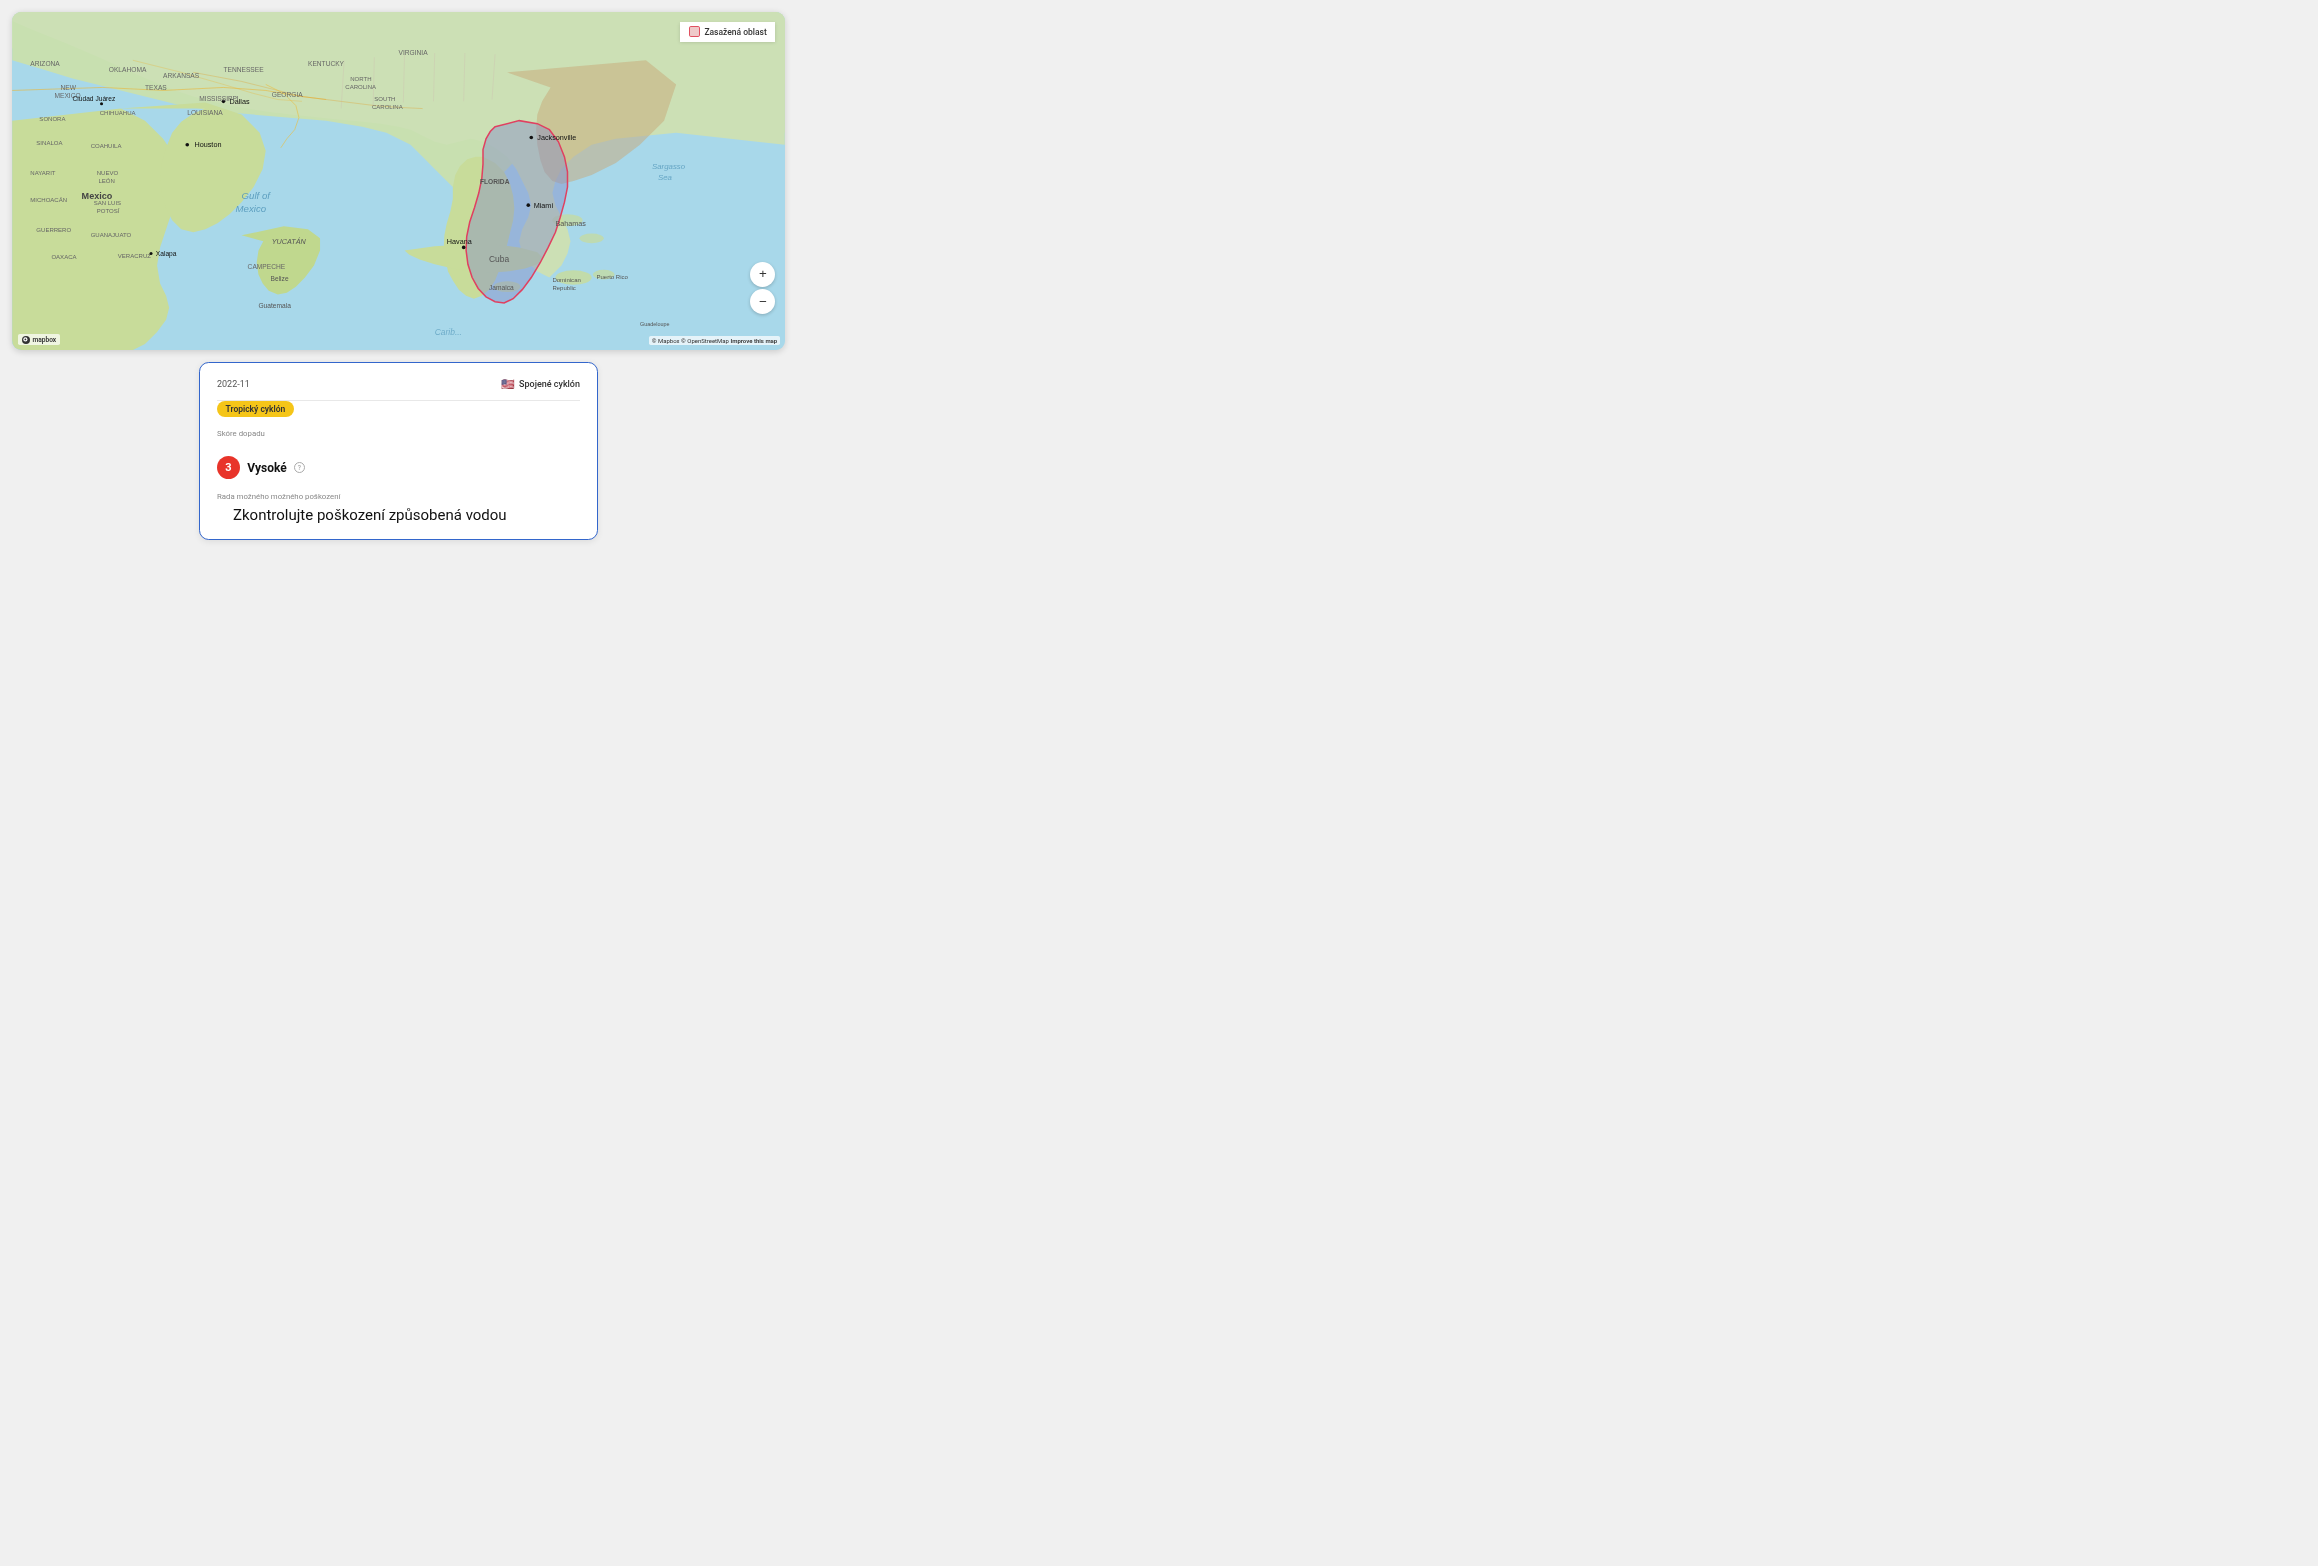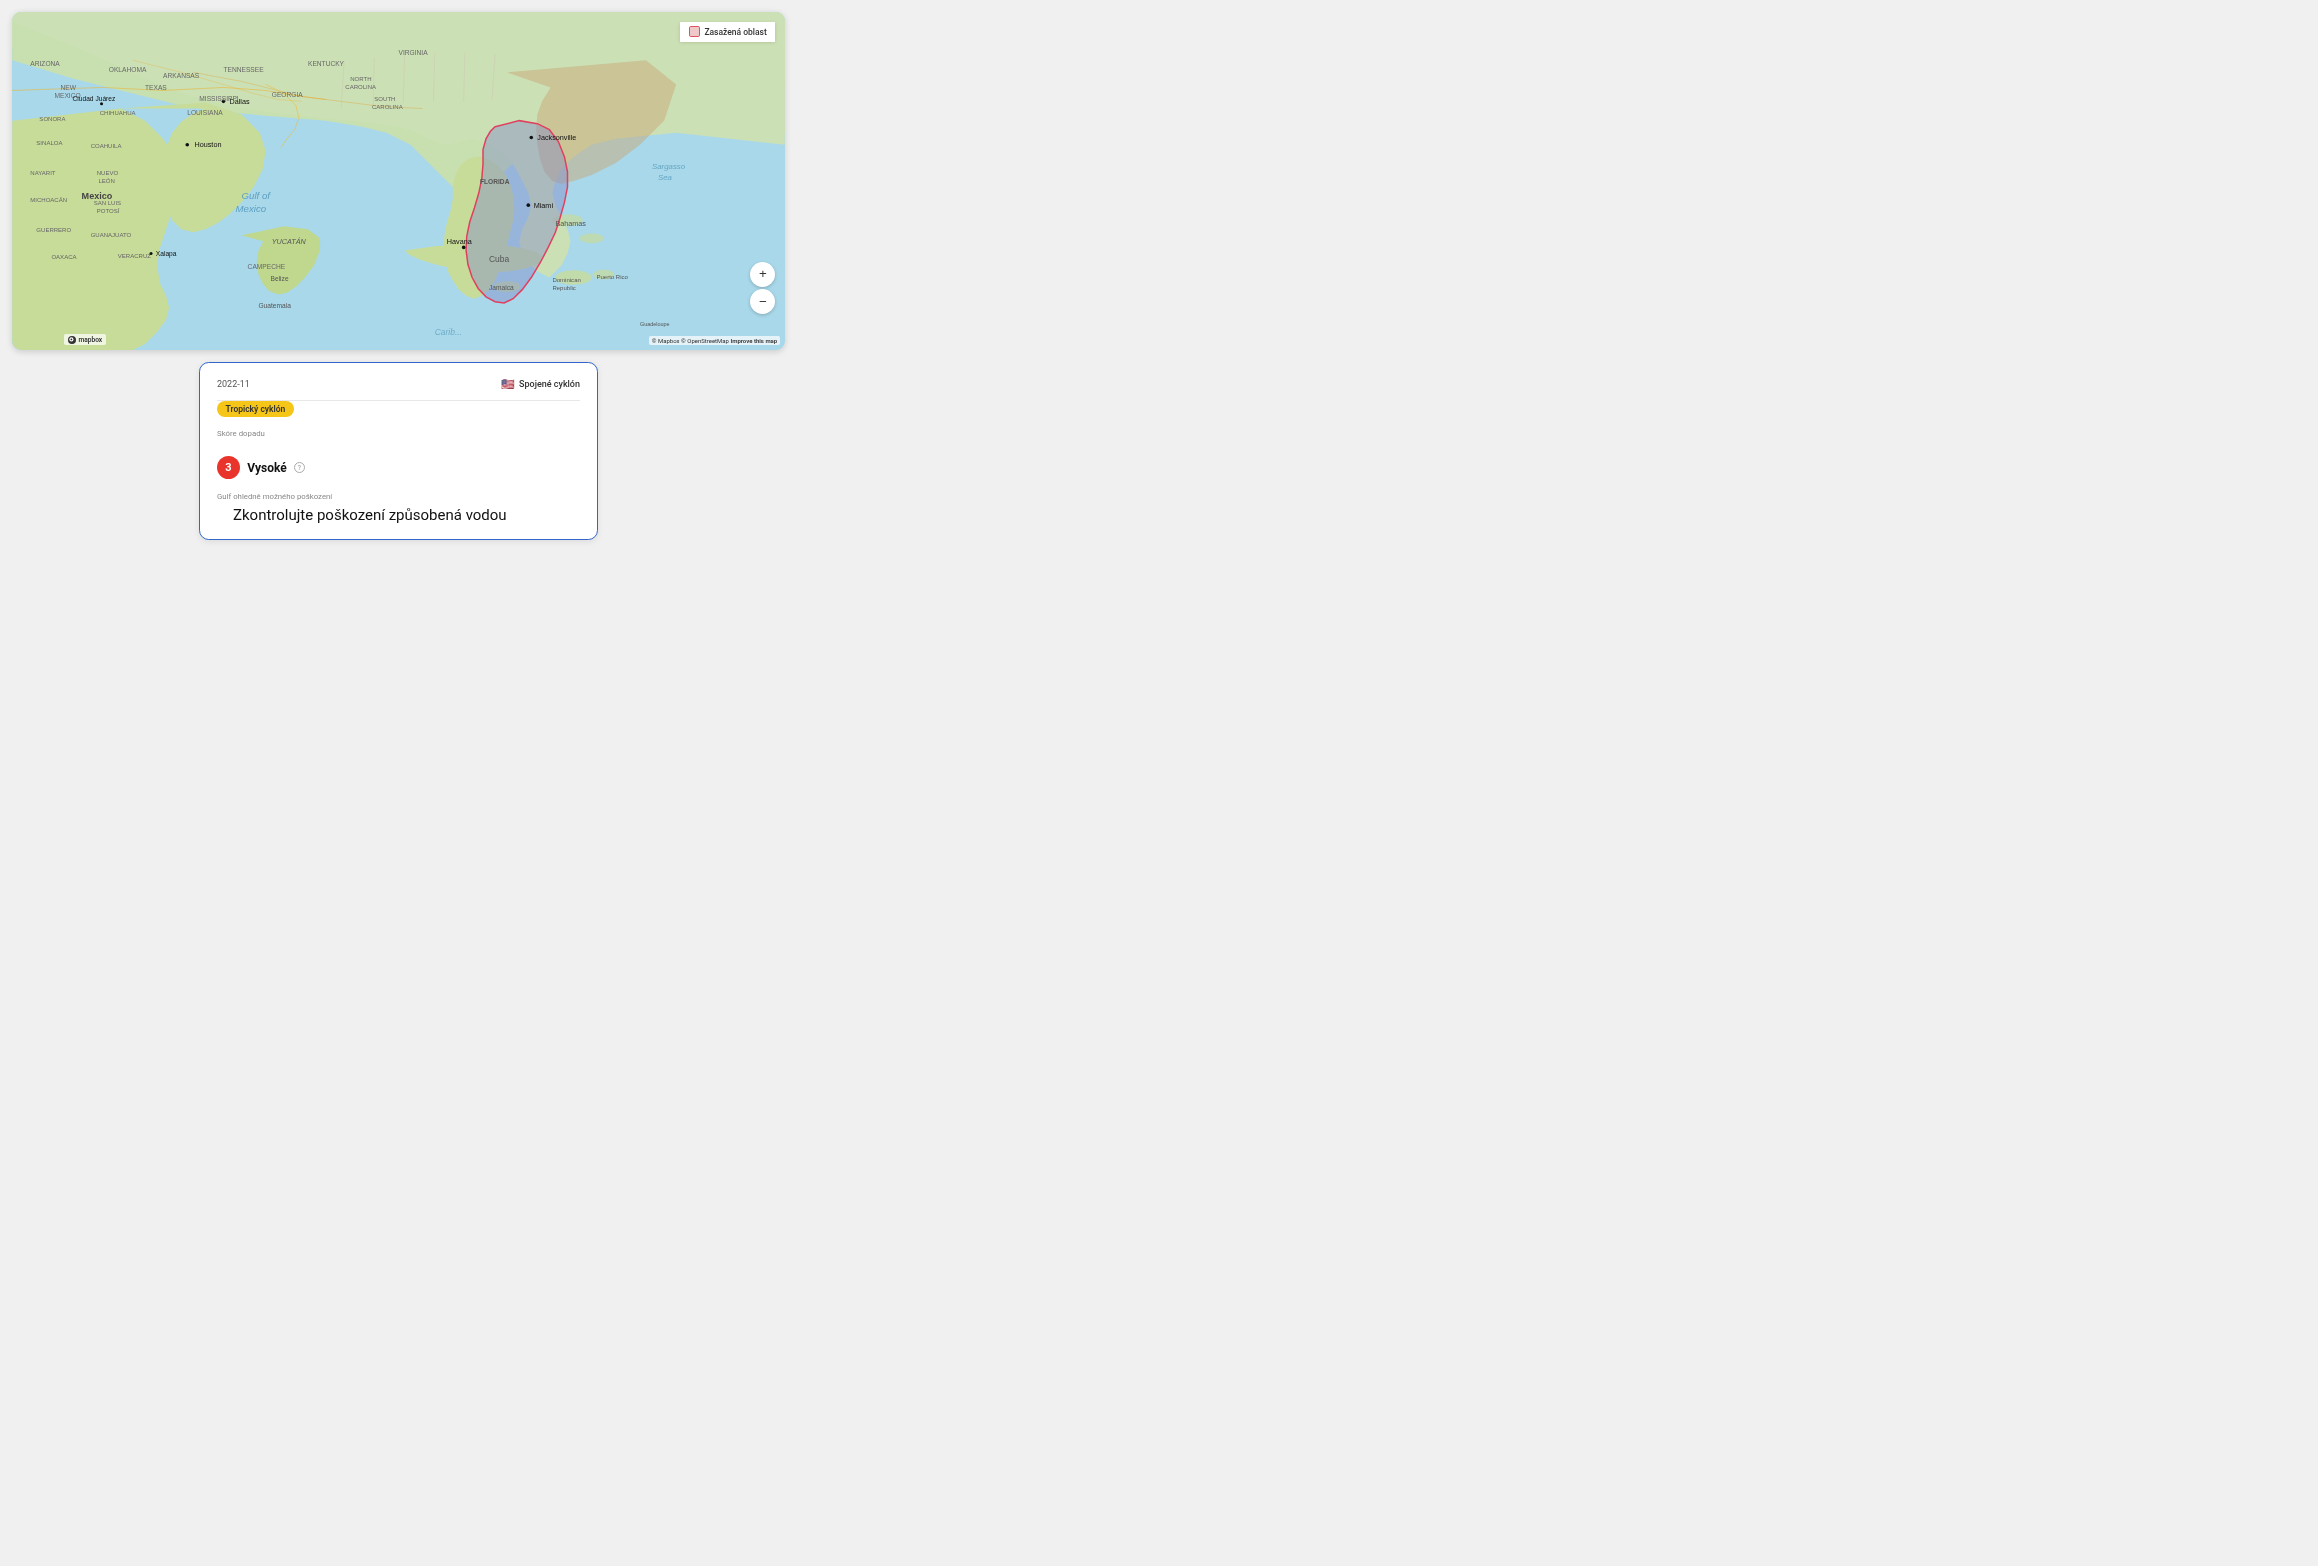--- a/index.html
+++ b/index.html
@@ -106,21 +106,20 @@
       left: 6px;
       display: flex;
       align-items: center;
       gap: 2.4px;
       font-size: 6.6px;
       font-weight: 600;
       color: #333;
       background: rgba(255,255,255,0.7);
       padding: 1.2px 3.6px;
       border-radius: 1.8px;
-      margin-left: 46px;
     }
 
     .mapbox-logo-circle {
       width: 8.5px;
       height: 8.5px;
       background: #333;
       border-radius: 50%;
       display: inline-flex;
       align-items: center;
       justify-content: center;
@@ -466,16 +465,16 @@
   <div class="event-tag">Tropický cyklón</div>
 
   <div class="score-label">Skóre dopadu</div>
 
   <div class="score-row">
     <div class="score-circle">3</div>
     <span class="score-text">Vysoké</span>
     <div class="info-icon">?</div>
   </div>
 
-  <div class="advice-label">Gulf ohledně možného poškození</div>
+  <div class="advice-label">Rada možného možného poškození</div>
   <div class="advice-text">Zkontrolujte poškození způsobená vodou</div>
 </div>
 
 
 </body></html>

